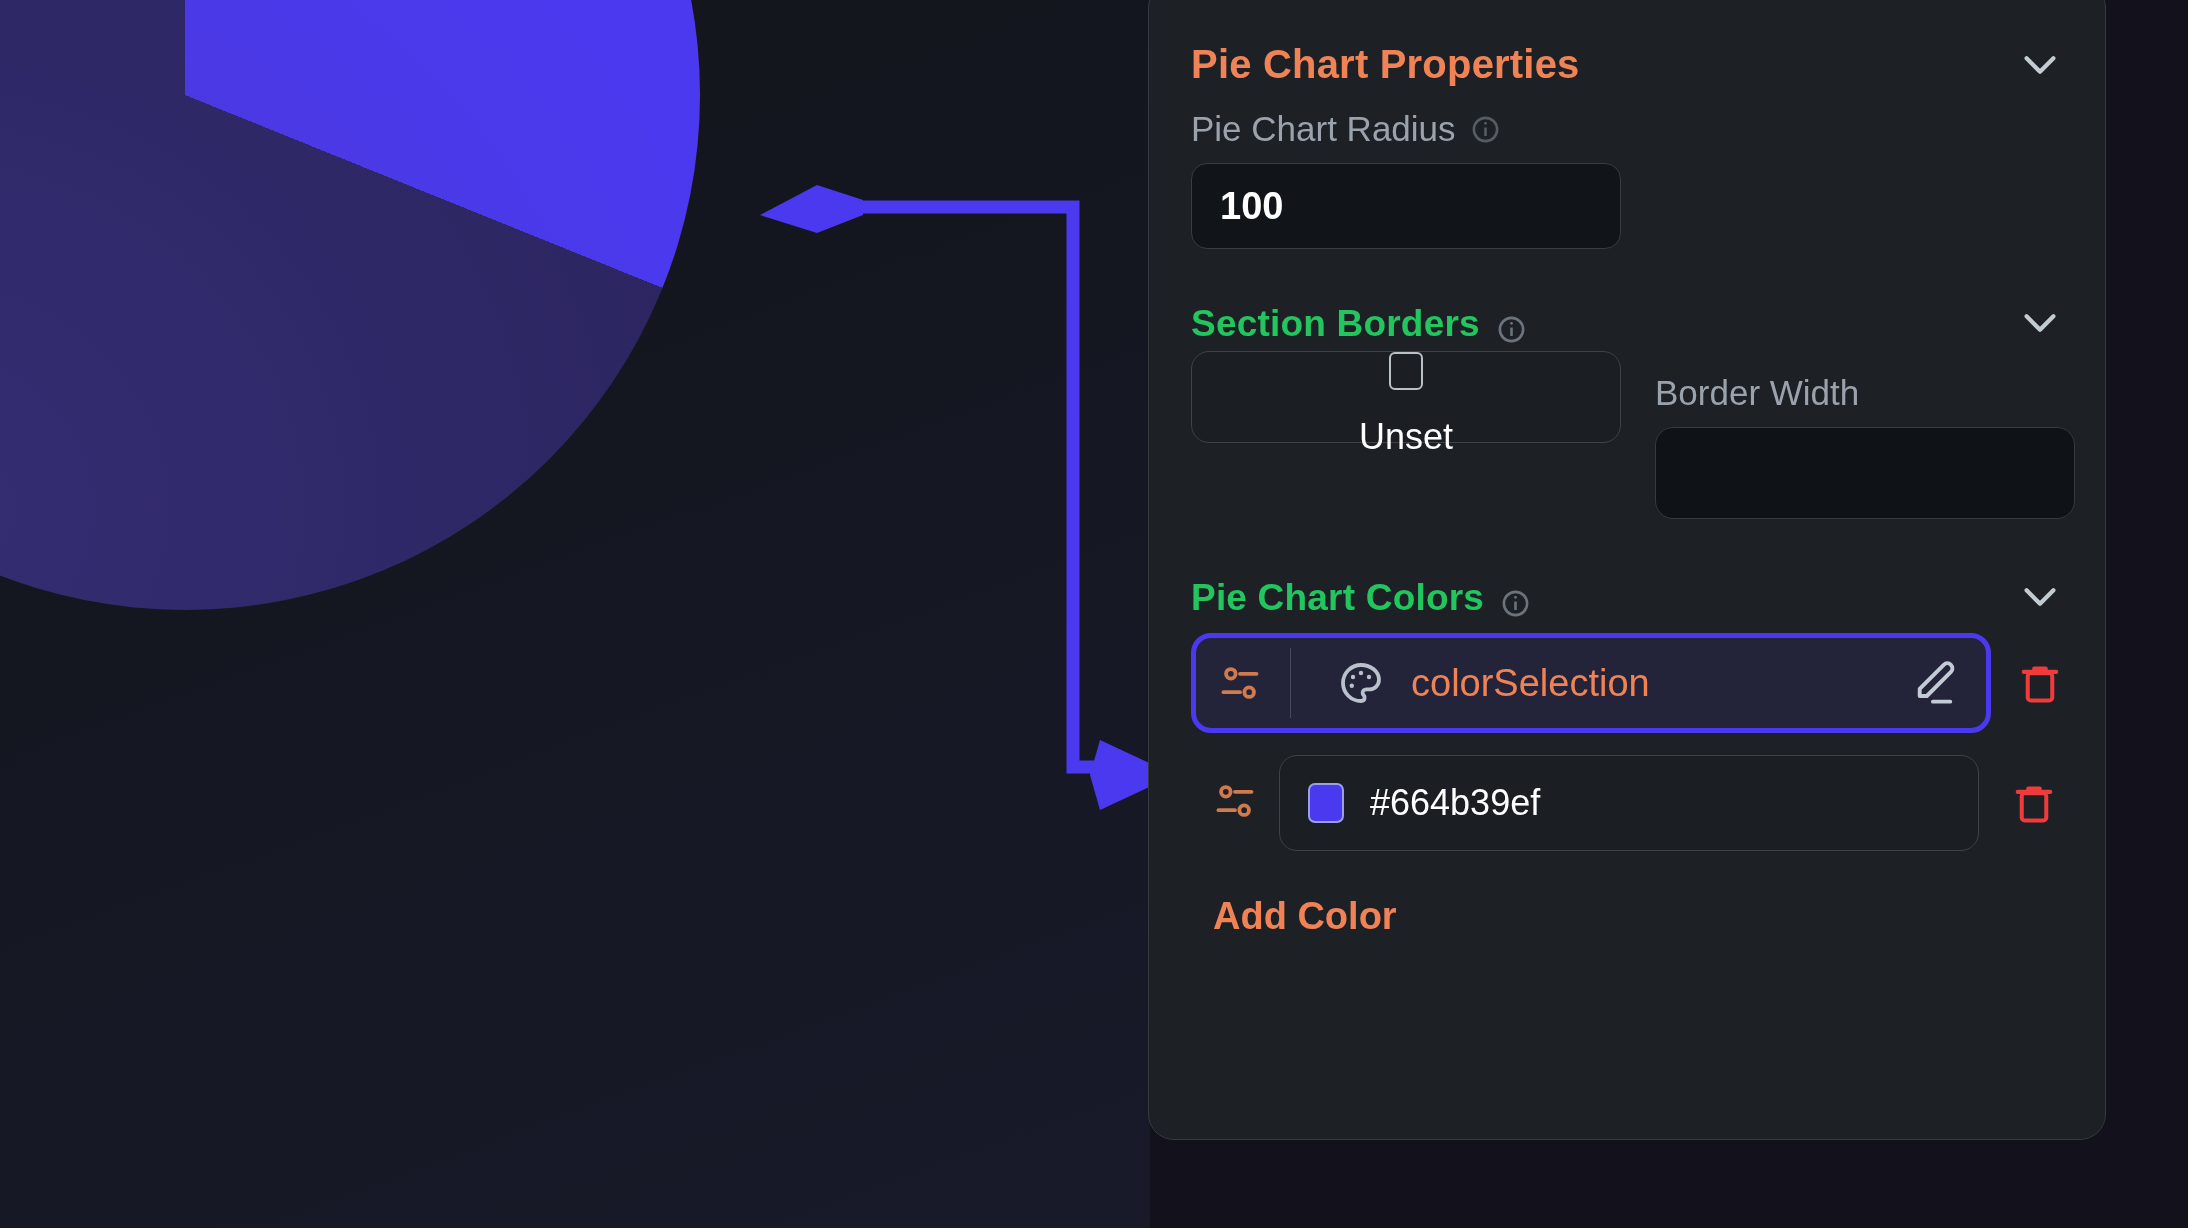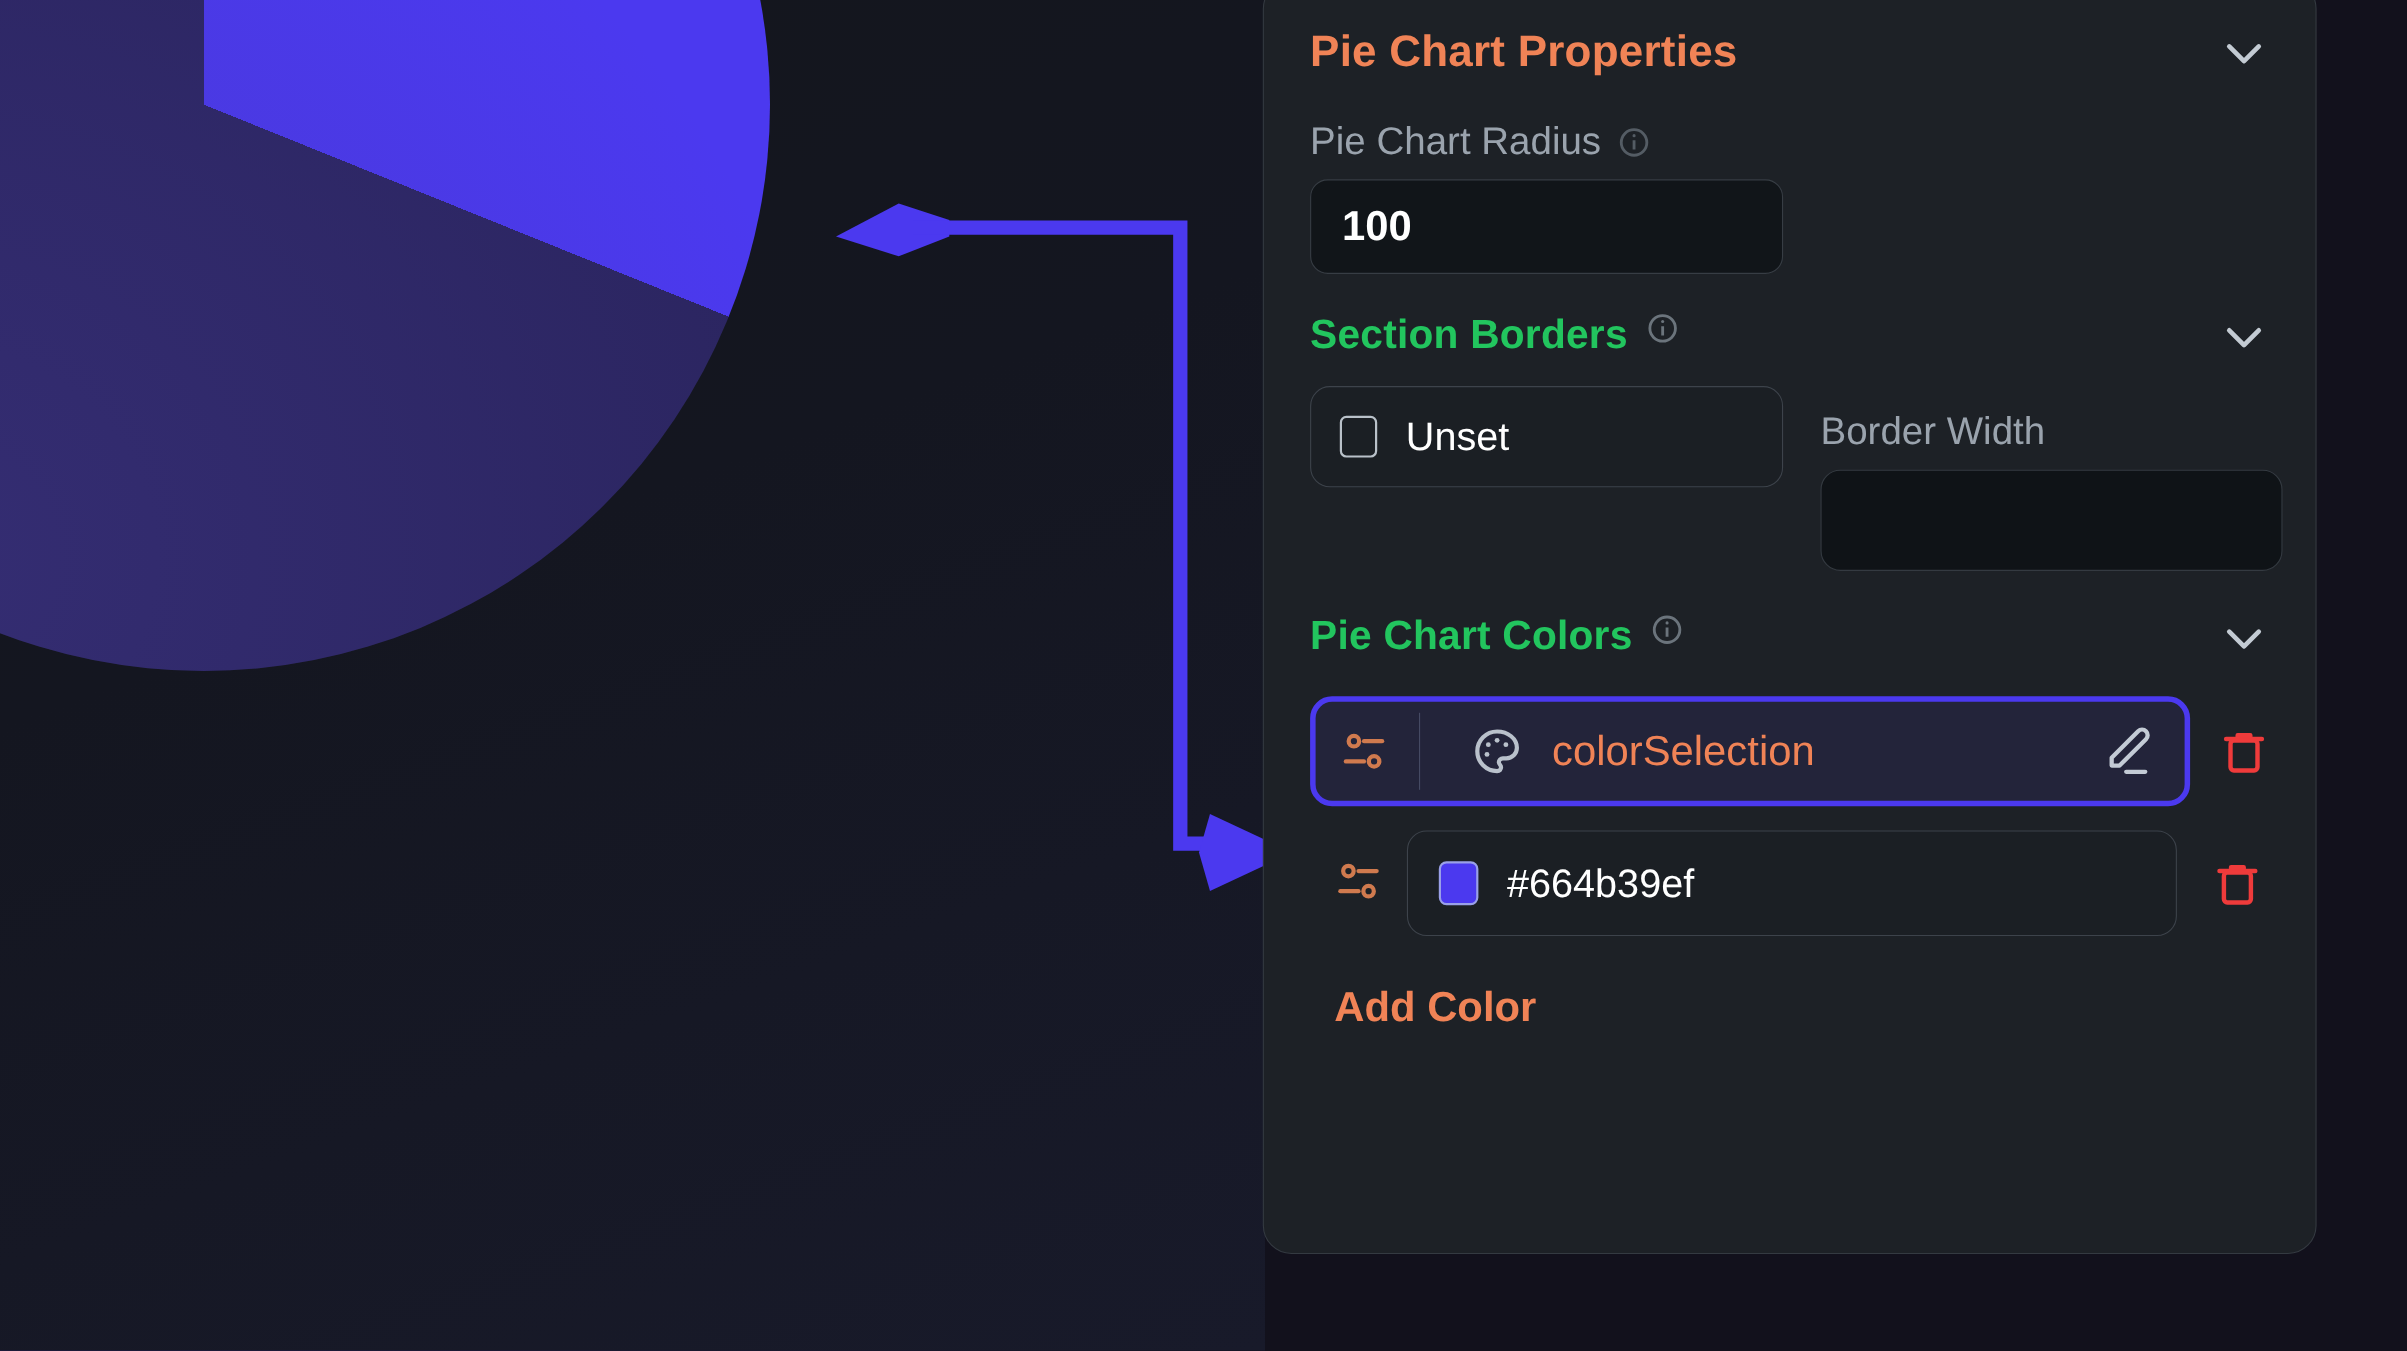--- a/index.html
+++ b/index.html
@@ -56,21 +56,21 @@
     width: 958px; height: 1158px;
     background: #1d2126;
     border: 1px solid #343a41;
     border-radius: 26px;
     padding: 0 42px;
   }
 
   .panel-inner { padding-top: 38px; }
 
   .section-head {
-    display: flex; align-items: flex-start;
+    display: flex; align-items: flex-end;
     height: 62px;
     margin-top: 4px;
   }
   .section-head .title-accent {
     font-size: 40px; font-weight: bold; color: #f08356; letter-spacing: .2px;
   }
   .section-head .title-plain {
     font-size: 37px; font-weight: bold; color: #22c55e; letter-spacing: .2px;
   }
   .section-head .spacer { flex: 1 1 auto; }
@@ -106,20 +106,21 @@
   .col-a { width: 430px; }
   .col-b { width: 420px; }
 
   .unset-box {
     height: 92px; width: 430px;
     background: #1b1f24;
     border: 1px solid #3d434b;
     border-radius: 18px;
     display: flex; align-items: center; gap: 26px;
     padding: 0 26px;
+    flex-direction: column;
   }
   .swatch-empty {
     width: 34px; height: 38px;
     border: 2px solid #b9c1c9;
     border-radius: 6px;
     background: transparent; flex: none;
   }
   .unset-text { font-size: 36px; color: #ffffff; }
 
   .width-box {

